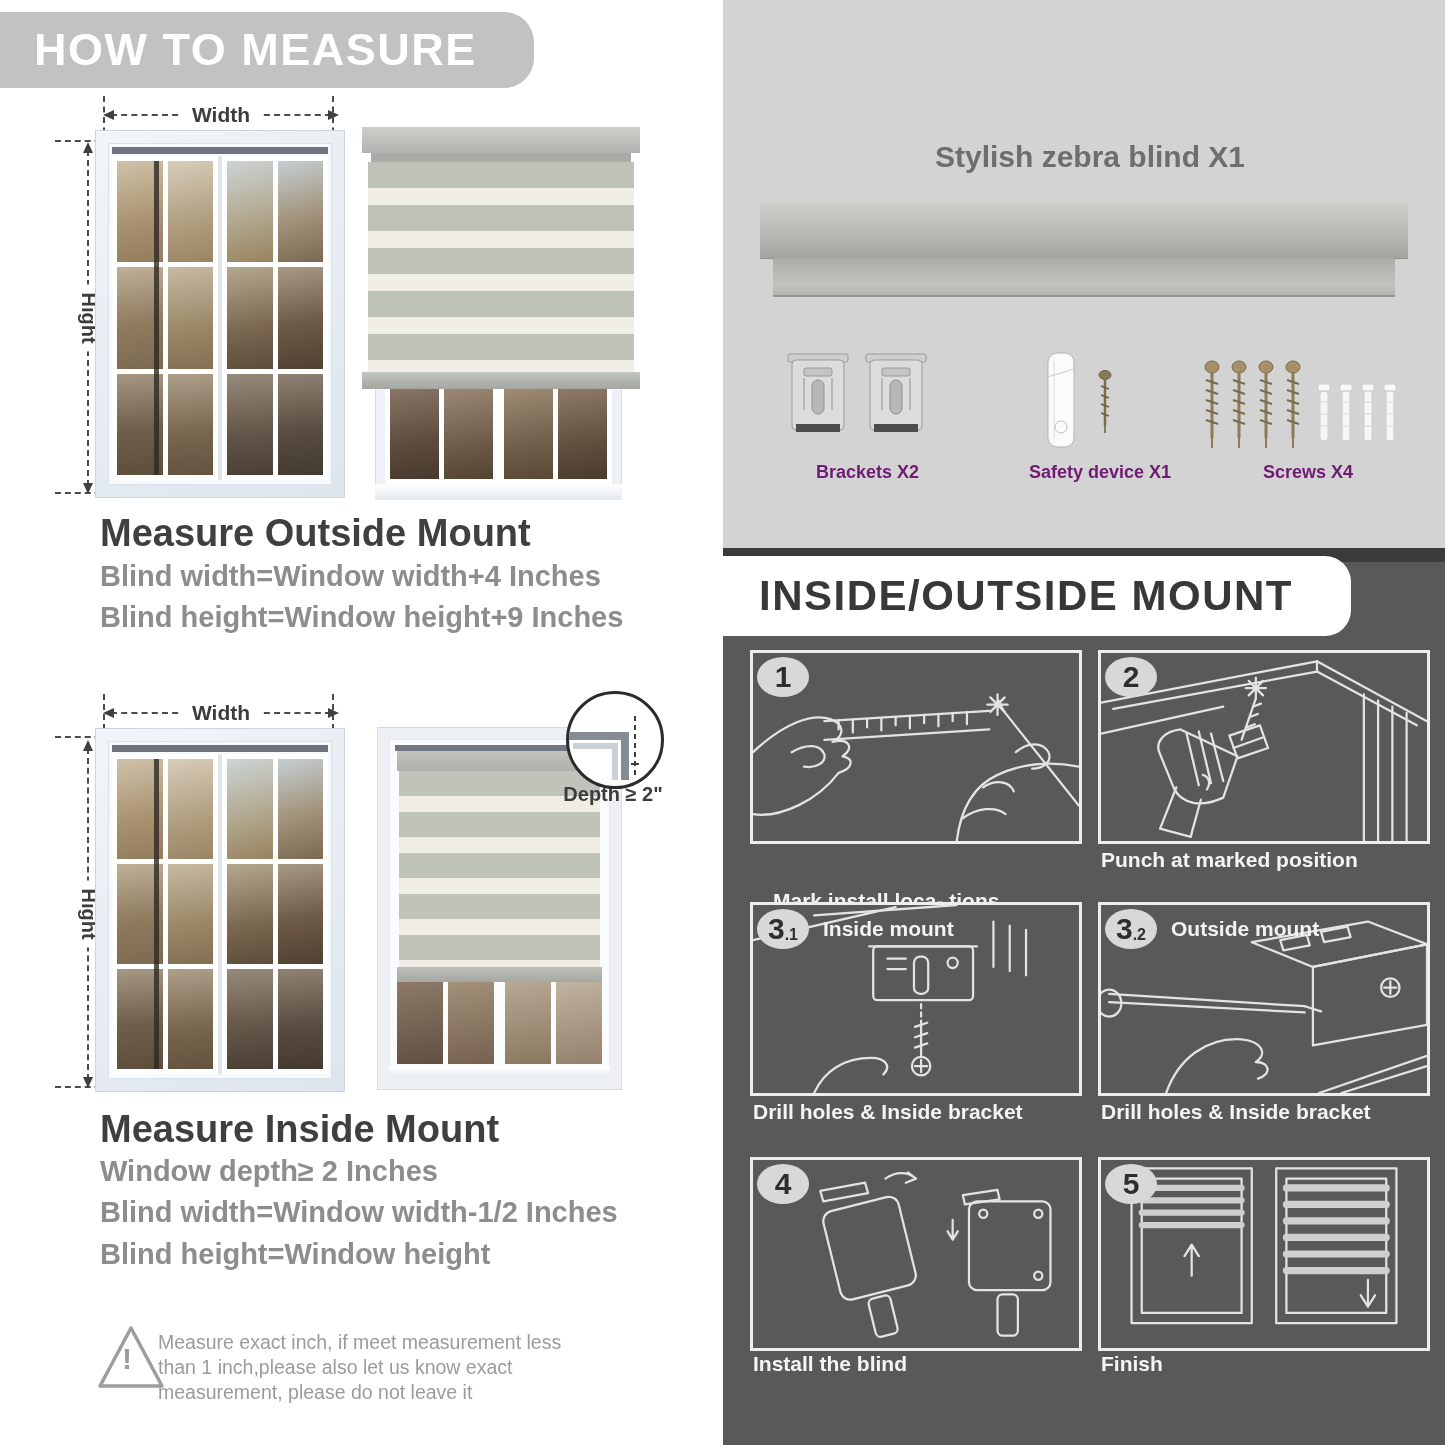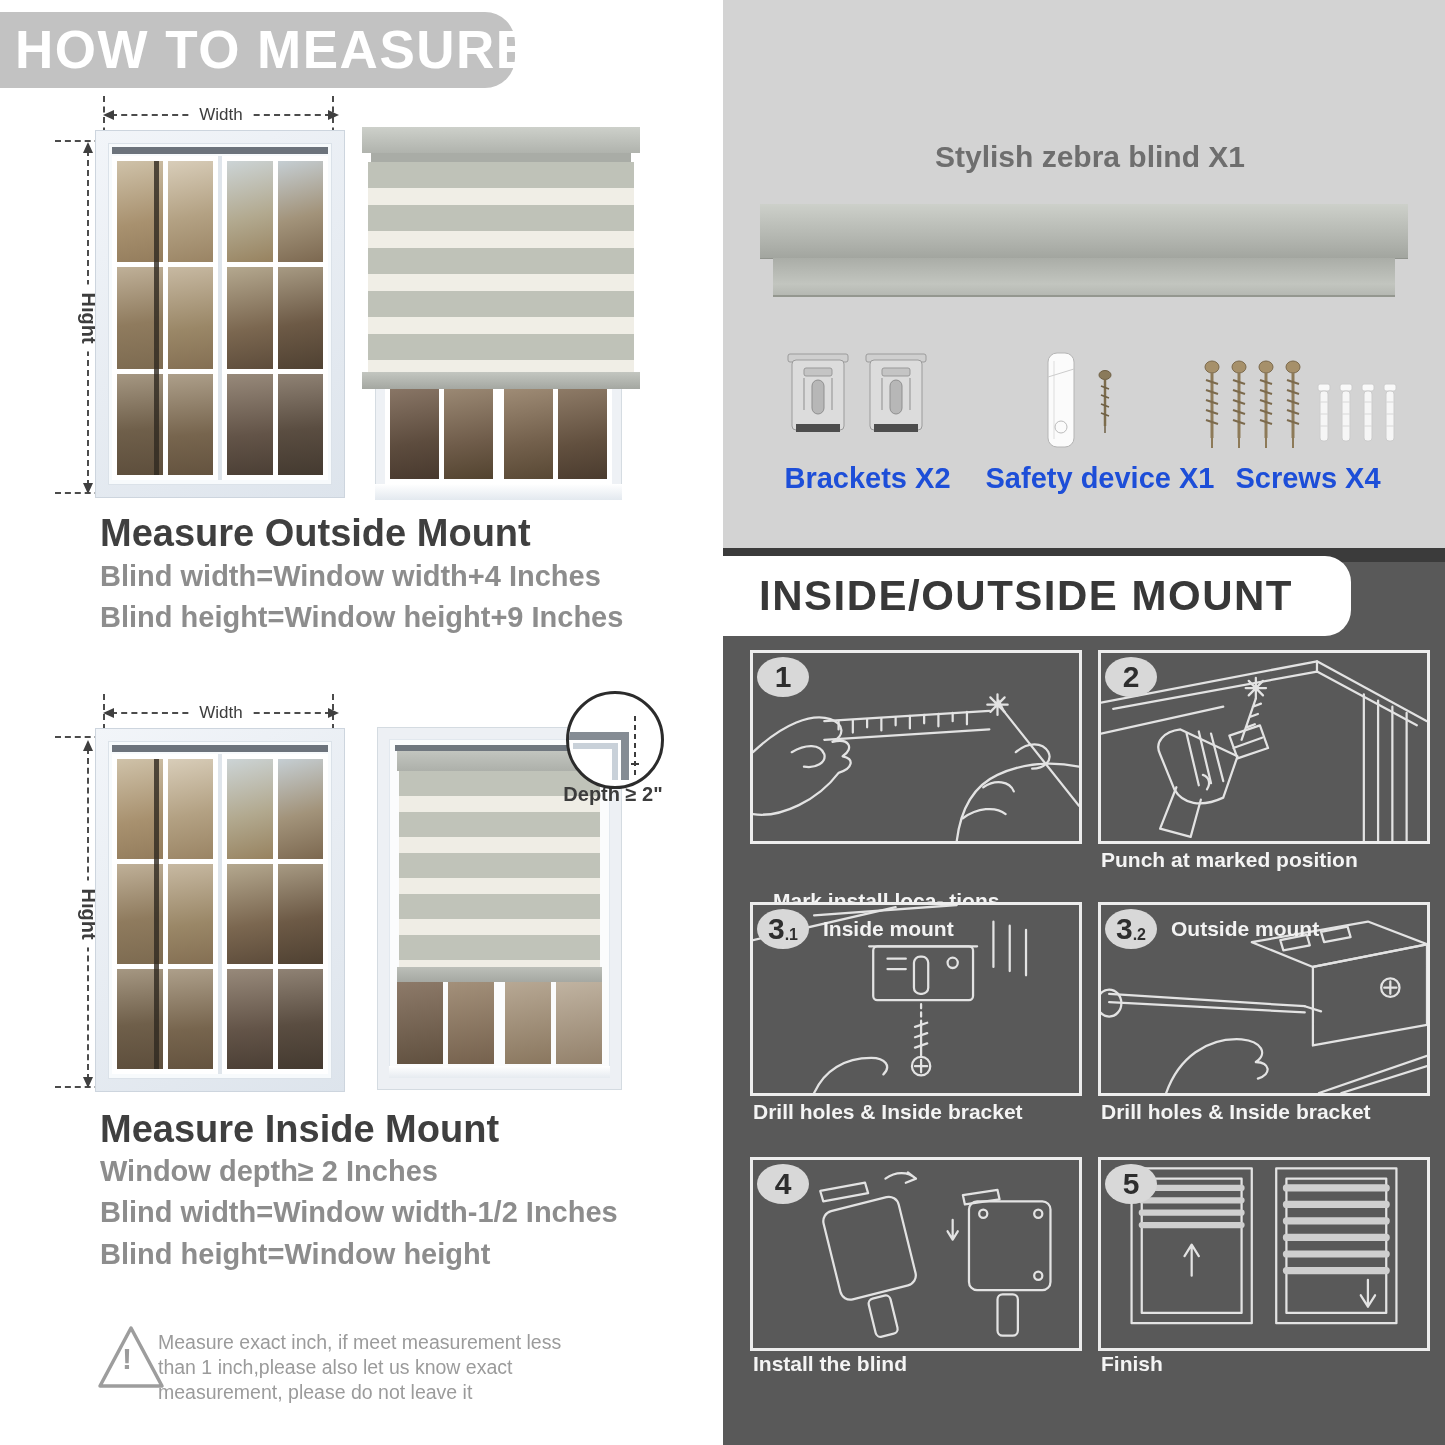--- a/index.html
+++ b/index.html
@@ -3,21 +3,21 @@
 <meta charset="utf-8">
 <style>
   html,body{margin:0;padding:0;background:#fff;}
   .stage{position:relative;width:1445px;height:1445px;background:#fff;overflow:hidden;
          font-family:"Liberation Sans",sans-serif;}
   .abs{position:absolute;}
 
   
   .chip{position:absolute;font-weight:bold;letter-spacing:1.5px;white-space:nowrap;}
   .chip-how{left:0;top:12px;width:500px;height:76px;background:#c2c2c2;border-radius:0 30px 30px 0;
-            color:#ffffff;font-size:53px;line-height:76px;padding-left:15px;}
+            color:#ffffff;font-size:45px;line-height:76px;padding-left:34px;}
   .chip-included{left:723px;top:10px;width:500px;height:77px;background:#ffffff;border-radius:0 26px 26px 0;
             color:#d3d3d3;font-size:45px;line-height:77px;padding-left:38px;}
   .chip-mount{left:723px;top:556px;width:592px;height:80px;background:#ffffff;border-radius:0 26px 26px 0;
             color:#383838;font-size:42px;line-height:80px;padding-left:36px;z-index:5;}
 
   
   .right-bg{left:723px;top:0;width:722px;height:548px;background:#d3d3d3;}
   .divider{left:723px;top:548px;width:722px;height:14px;background:#3b3b3b;}
   .dark-bg{left:723px;top:562px;width:722px;height:883px;background:#595959;}
 
@@ -43,21 +43,21 @@
   .sash-r .pane:nth-child(6){background:linear-gradient(175deg,#8f8274,#5a4d41 55%,#443a30);}
 
   
   .dash-v{position:absolute;width:0;border-left:2px dashed #4b4b4b;}
   .mw{position:absolute;height:18px;}
   .mw .line{position:absolute;left:8px;right:8px;top:8px;border-top:2px dashed #4b4b4b;}
   .mw .ah{position:absolute;top:4px;width:0;height:0;border-top:5px solid transparent;border-bottom:5px solid transparent;}
   .mw .ah-l{left:0;border-right:11px solid #3f3f3f;}
   .mw .ah-r{right:0;border-left:11px solid #3f3f3f;}
   .mw .lbl{position:absolute;left:50%;top:50%;transform:translate(-50%,-50%);background:#fff;padding:0 10px;
-           font-size:17px;font-weight:normal;color:#3d3d3d;white-space:nowrap;}
+           font-size:21px;font-weight:bold;color:#3d3d3d;white-space:nowrap;}
   .mh{position:absolute;width:18px;}
   .mh .line{position:absolute;top:8px;bottom:8px;left:8px;border-left:2px dashed #4b4b4b;}
   .mh .ah{position:absolute;left:4px;width:0;height:0;border-left:5px solid transparent;border-right:5px solid transparent;}
   .mh .ah-t{top:0;border-bottom:11px solid #3f3f3f;}
   .mh .ah-b{bottom:0;border-top:11px solid #3f3f3f;}
   .mh .lbl{position:absolute;left:50%;top:50%;transform:translate(-50%,-50%) rotate(90deg);background:#fff;padding:0 8px;
            font-size:20px;font-weight:bold;color:#3d3d3d;white-space:nowrap;}
   .htick{position:absolute;height:0;border-top:2px dashed #4b4b4b;}
 
   
@@ -96,21 +96,21 @@
   
   .m-title{position:absolute;left:100px;font-size:38px;font-weight:bold;color:#3f3f3f;white-space:nowrap;}
   .m-line{position:absolute;left:100px;font-size:29px;font-weight:bold;color:#8d8d8d;white-space:nowrap;}
   .warn-line{position:absolute;left:158px;width:420px;font-size:19.5px;color:#9b9b9b;white-space:nowrap;}
   .warn-glyph{position:absolute;left:90px;top:1342px;width:74px;text-align:center;font-size:30px;font-weight:bold;color:#9b9b9b;}
 
   
   .product-lbl{left:760px;top:140px;width:660px;text-align:center;font-size:30px;font-weight:bold;color:#6e6e6e;}
   .hr-top{left:760px;top:204px;width:648px;height:54px;background:linear-gradient(180deg,#cdd0ca,#b4b7b1 60%,#a2a59f);border-bottom:1px solid #90938d;}
   .hr-bot{left:773px;top:258px;width:622px;height:37px;background:linear-gradient(180deg,#aaada7,#c2c5bf 70%,#b5b8b2);border-bottom:2px solid #94978f;}
-  .inc-lbl{position:absolute;top:462px;text-align:center;font-size:29px;font-weight:bold;color:#1d4ed8;white-space:nowrap;}
+  .inc-lbl{position:absolute;top:462px;text-align:center;font-size:18px;font-weight:bold;color:#701a75;white-space:nowrap;}
 
   
   .step{position:absolute;width:326px;height:188px;border:3px solid #ededed;overflow:hidden;background:#595959;}
   .s1{left:750px;top:650px;}  .s2{left:1098px;top:650px;}
   .s3{left:750px;top:902px;}  .s4{left:1098px;top:902px;}
   .s5{left:750px;top:1157px;} .s6{left:1098px;top:1157px;}
   .badge{position:absolute;left:4px;top:4px;height:40px;min-width:42px;padding:0 5px;background:#d8d8d8;border-radius:50%;
          display:flex;align-items:center;justify-content:center;color:#2e2e2e;font-weight:bold;z-index:3;}
   .badge .n{font-size:30px;line-height:1;}
   .badge .sb{font-size:16px;margin-top:12px;line-height:1;}

